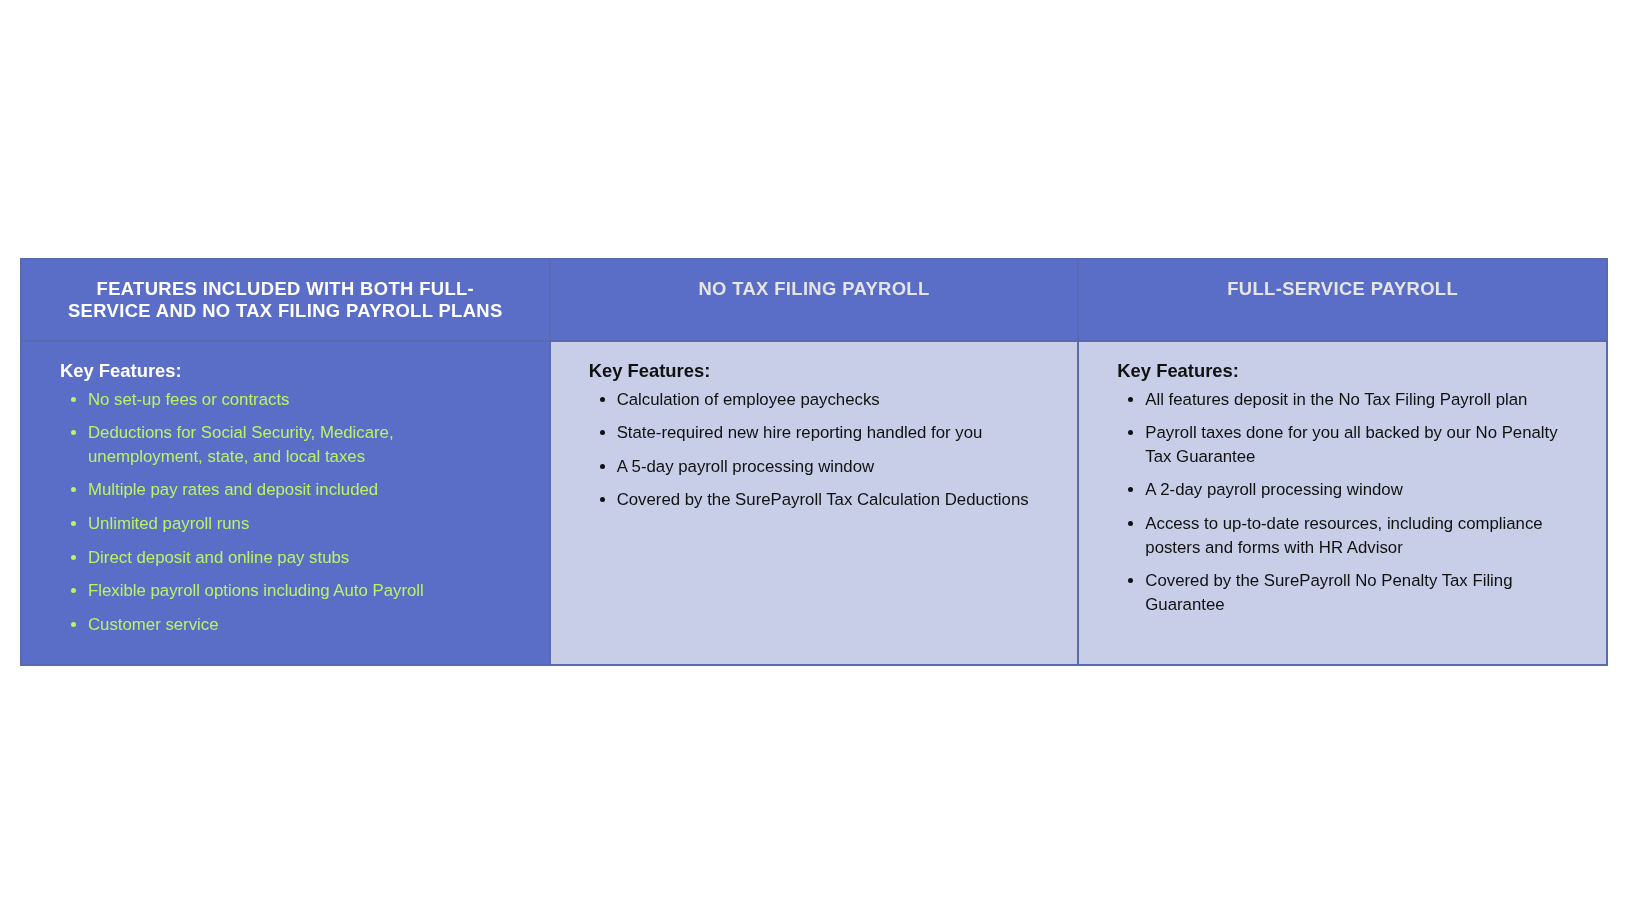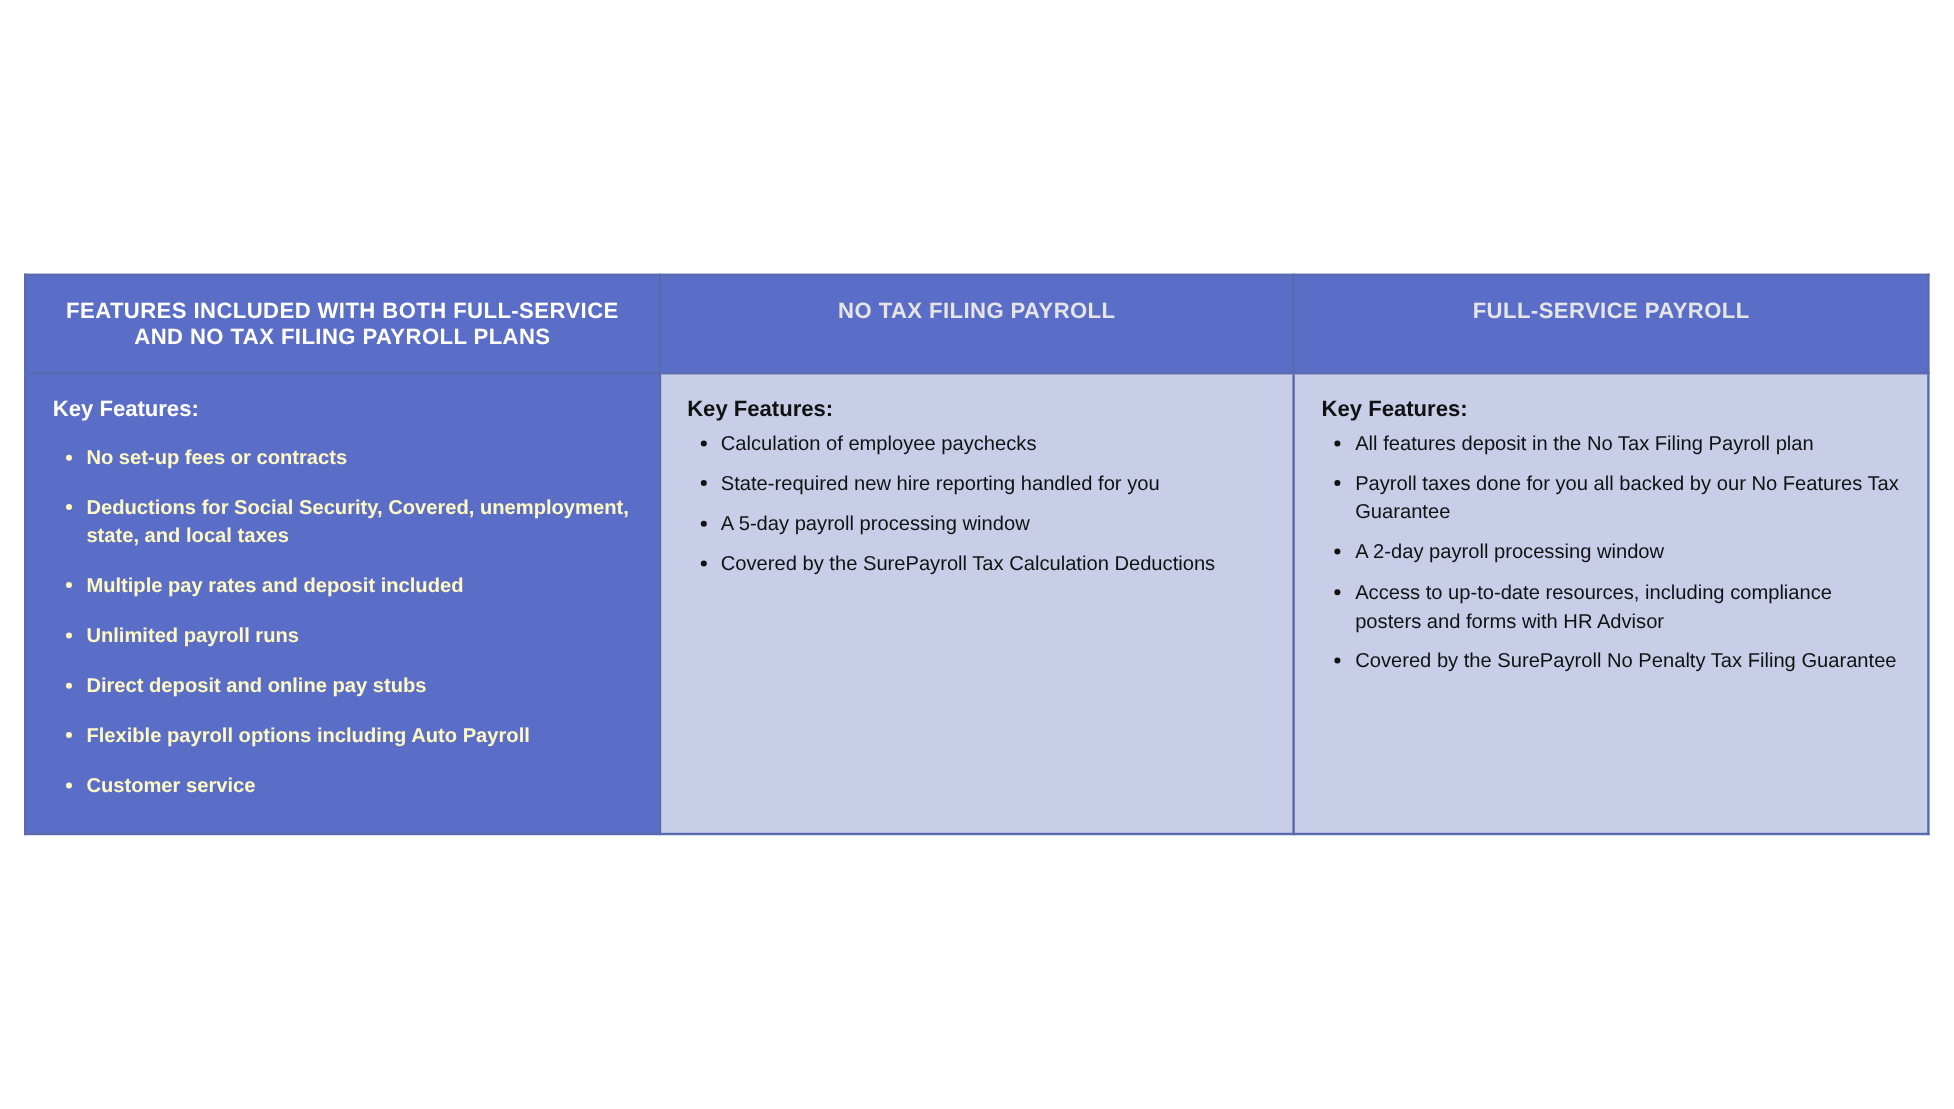--- a/index.html
+++ b/index.html
@@ -22,21 +22,21 @@
       width: 1628px;
       max-width: 100%;
       border-collapse: collapse;
       border: 2px solid #5a6ab0;
     }
 
     .comparison-table th,
     .comparison-table td {
       border: 2px solid #5a6ab0;
       vertical-align: top;
-      padding: 18px 22px;
+      padding: 18px 38px;
     }
 
     .col-both {
       background-color: #5b6ec7;
       color: #fff;
       width: 33.33%;
     }
 
     .col-no-tax {
       background-color: #c8cde8;
@@ -93,23 +93,22 @@
       margin-top: 6px;
     }
 
     ul.feature-list li {
       margin-bottom: 10px;
       font-size: 1.05rem;
       line-height: 1.4;
     }
 
     .col-both ul.feature-list li {
-      color: #fef9c3;
-      font-weight: bold;
-      margin-top: 18px;
+      color: #bef264;
+      font-weight: normal;
     }
 
     .col-no-tax ul.feature-list li,
     .col-full-service ul.feature-list li {
       color: #111;
       font-weight: normal;
     }
 
     table {
       table-layout: fixed;
@@ -125,42 +124,42 @@
       <th class="header-no-tax">NO TAX FILING PAYROLL</th>
       <th class="header-full-service">FULL-SERVICE PAYROLL</th>
     </tr>
   </thead>
   <tbody>
     <tr>
       <td class="col-both">
         <div class="key-features-label">Key Features:</div>
         <ul class="feature-list">
         <li>No set-up fees or contracts</li>
-            <li>Deductions for Social Security, Covered, unemployment, state, and local taxes</li>
+            <li>Deductions for Social Security, Medicare, unemployment, state, and local taxes</li>
             <li>Multiple pay rates and deposit included</li>
             <li>Unlimited payroll runs</li>
             <li>Direct deposit and online pay stubs</li>
             <li>Flexible payroll options including Auto Payroll</li>
             <li>Customer service</li>
           </ul>
       </td>
       <td class="col-no-tax">
         <div class="key-features-label">Key Features:</div>
         <ul class="feature-list">
         <li>Calculation of employee paychecks</li>
             <li>State-required new hire reporting handled for you</li>
             <li>A 5-day payroll processing window</li>
             <li>Covered by the SurePayroll Tax Calculation Deductions</li>
           </ul>
       </td>
       <td class="col-full-service">
         <div class="key-features-label">Key Features:</div>
         <ul class="feature-list">
         <li>All features deposit in the No Tax Filing Payroll plan</li>
-            <li>Payroll taxes done for you all backed by our No Features Tax Guarantee</li>
+            <li>Payroll taxes done for you all backed by our No Penalty Tax Guarantee</li>
             <li>A 2-day payroll processing window</li>
             <li>Access to up-to-date resources, including compliance posters and forms with HR Advisor</li>
             <li>Covered by the SurePayroll No Penalty Tax Filing Guarantee</li>
           </ul>
       </td>
     </tr>
   </tbody>
 </table>
 
 </body></html>

